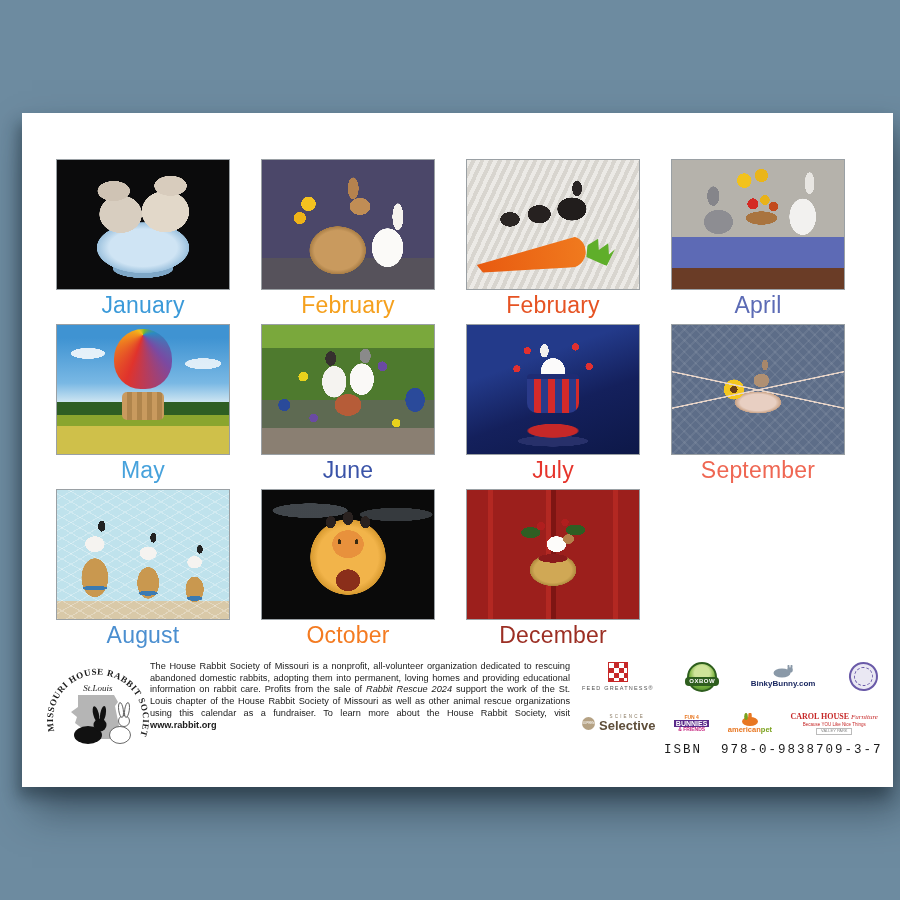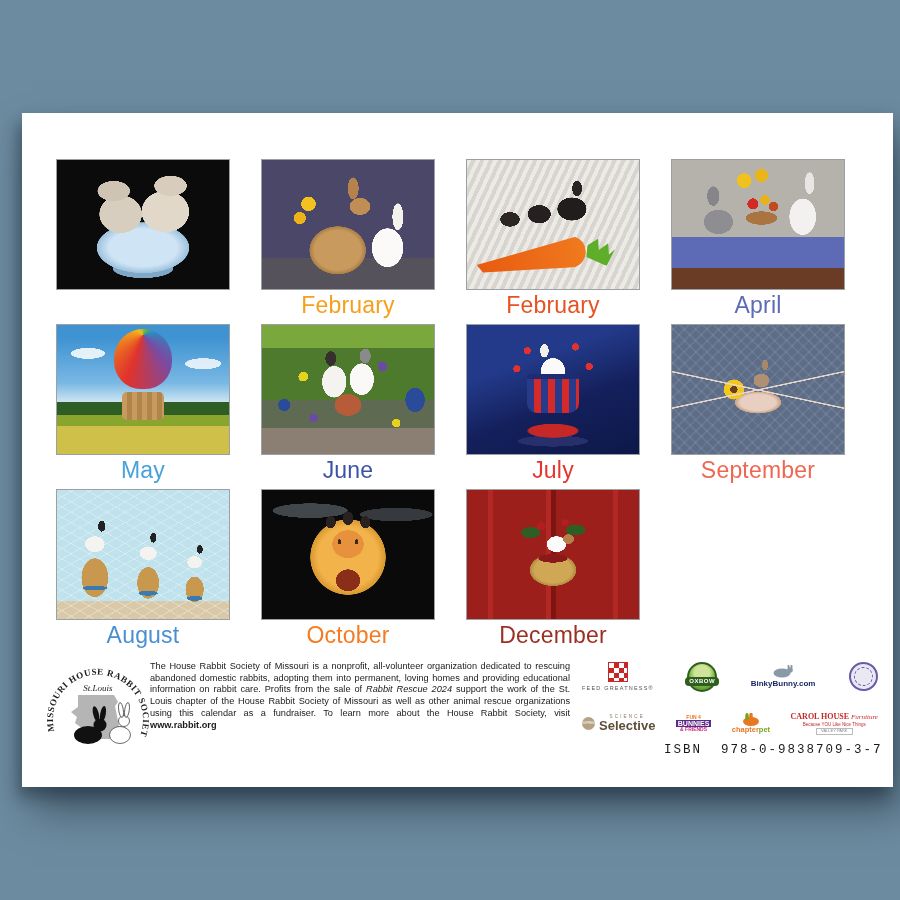--- a/index.html
+++ b/index.html
@@ -229,20 +229,21 @@
   }
 </style>
 </head>
 <body>
 
 <div class="page">
 
   <div class="grid">
     <div class="cell">
       <div class="photo p-jan"></div>
+      <div class="mlabel" style="color: rgb(59, 154, 217);">January</div>
     </div>
     <div class="cell">
       <div class="photo p-feb"></div>
       <div class="mlabel" style="color: rgb(245, 160, 29);">February</div>
     </div>
     <div class="cell">
       <div class="photo p-mar"></div>
       <div class="mlabel" style="color: rgb(230, 83, 35);">February</div>
     </div>
     <div class="cell">
@@ -343,21 +344,21 @@
         <div class="bun-2">BUNNIES</div>
         <div class="bun-3">&amp; FRIENDS</div>
       </div>
       <div class="scell">
         <svg width="20" height="13">
           <ellipse cx="10" cy="8.5" rx="8" ry="4.5" fill="#e87722"></ellipse>
           <ellipse cx="6" cy="3.5" rx="1.8" ry="3.6" fill="#7aa21d"></ellipse>
           <ellipse cx="10" cy="3" rx="1.8" ry="3.6" fill="#e87722"></ellipse>
         </svg>
         <div class="amp-txt">
-          <span class="amp-a">chapter</span><span class="amp-b">pet</span>
+          <span class="amp-a">american</span><span class="amp-b">pet</span>
         </div>
       </div>
       <div class="scell carol">
         <div class="carol-1"><span>CAROL HOUSE</span> <span class="carol-f">Furniture</span></div>
         <div class="carol-2">Because YOU Like Nice Things</div>
         <div class="carol-3">VALLEY PARK</div>
       </div>
     </div>
   </div>
 

